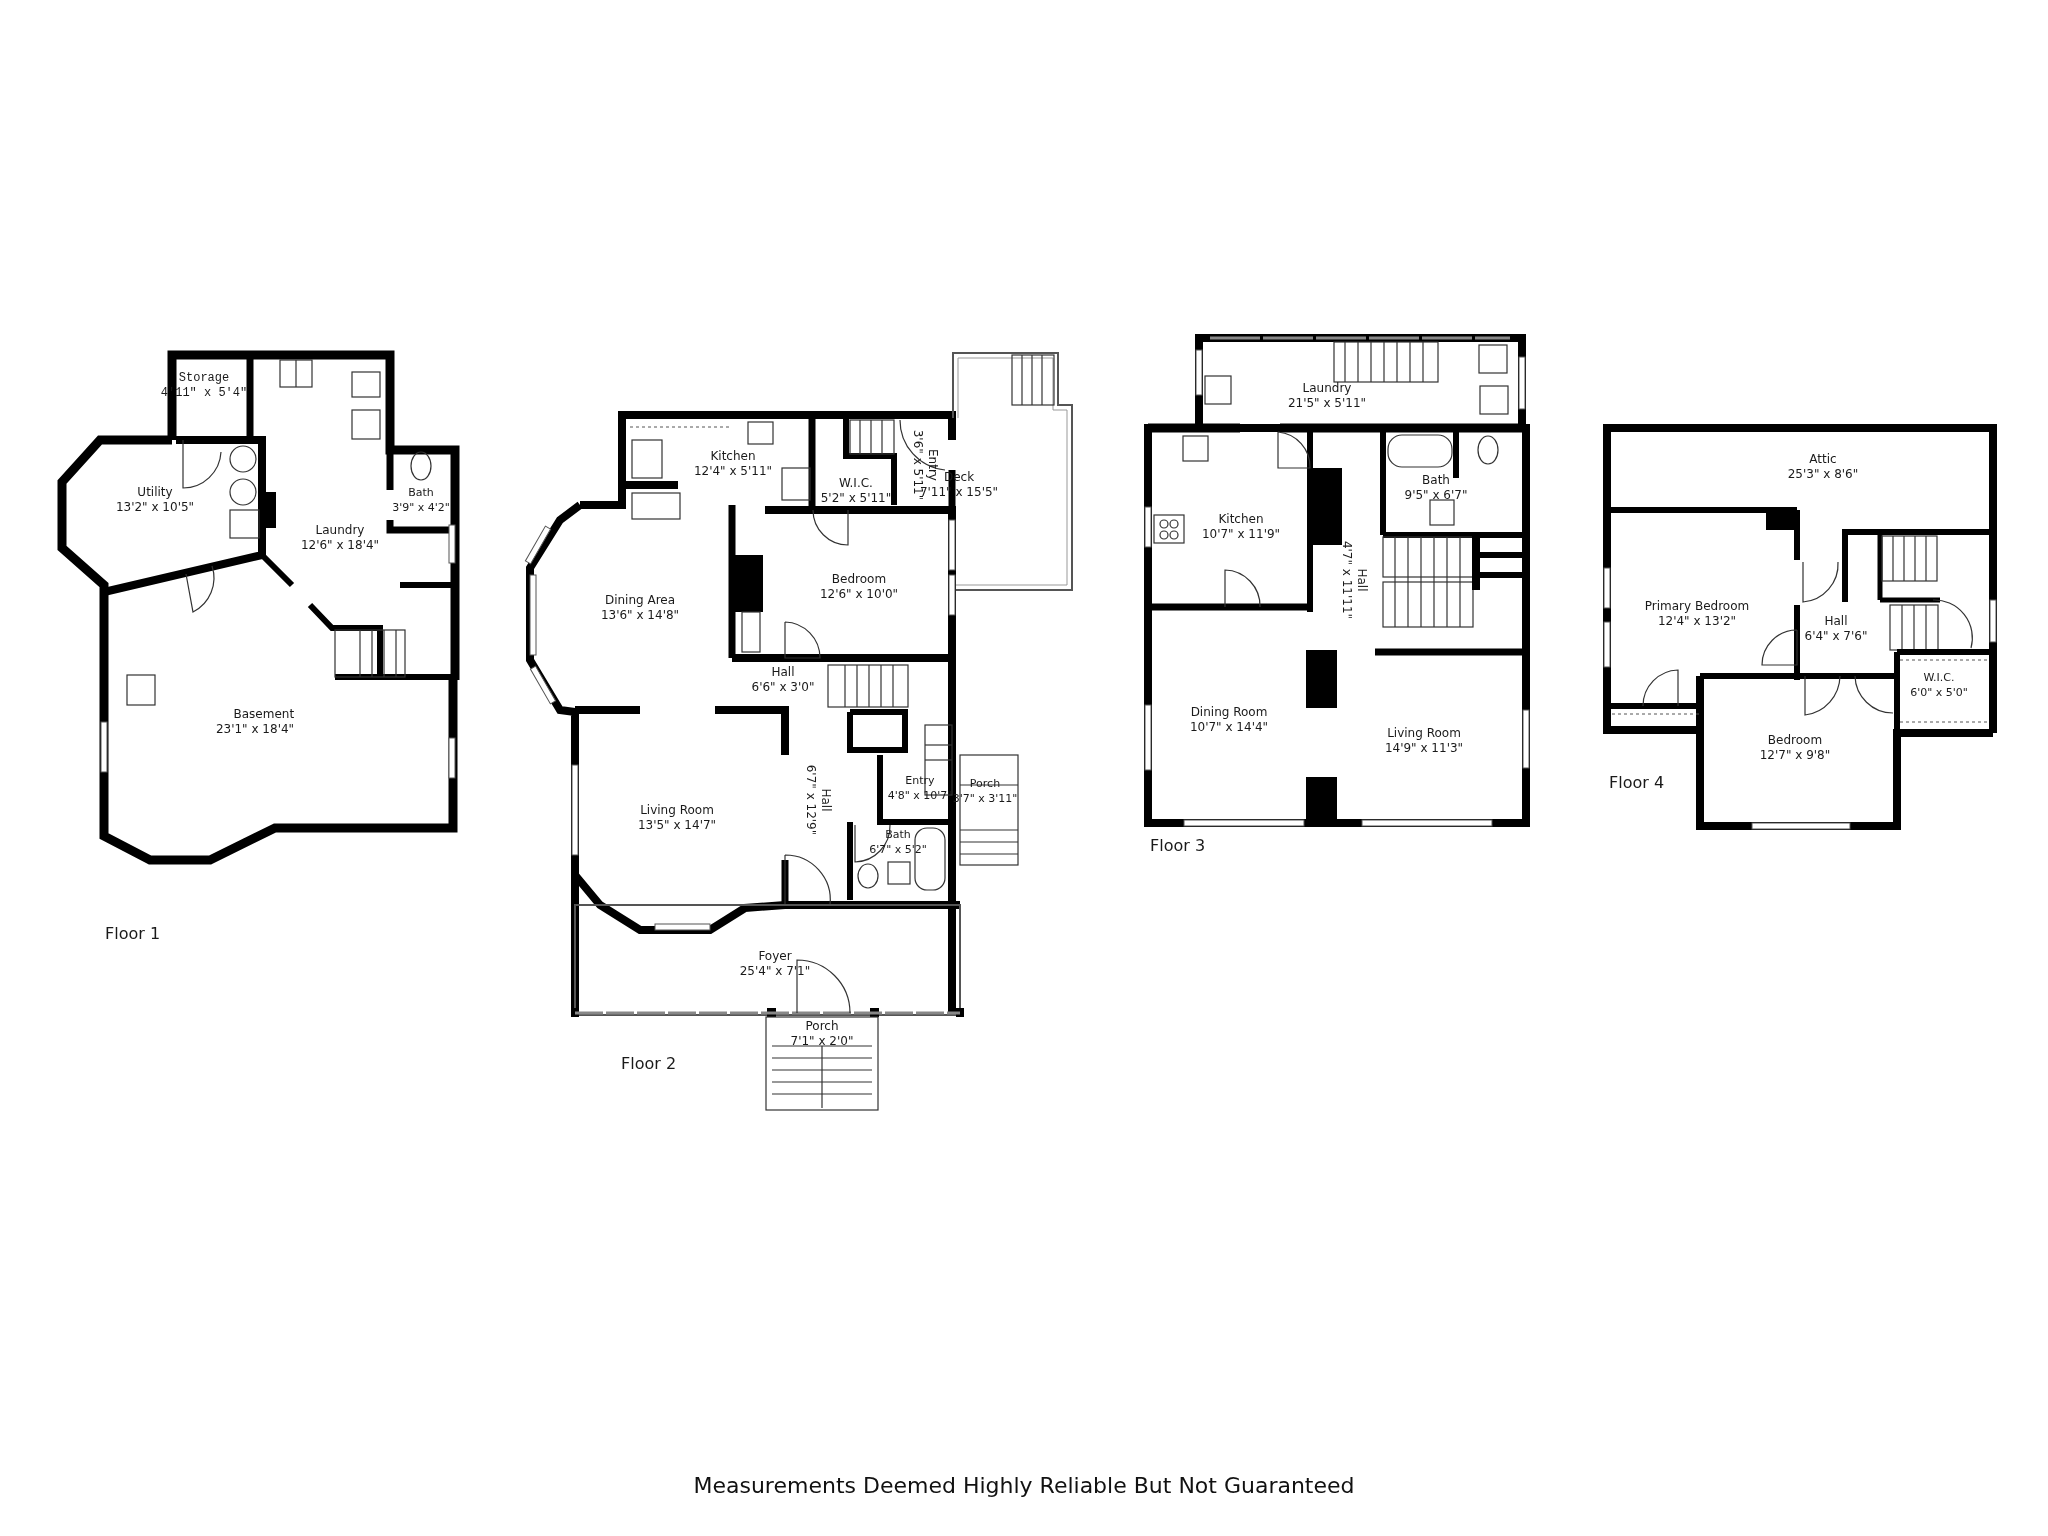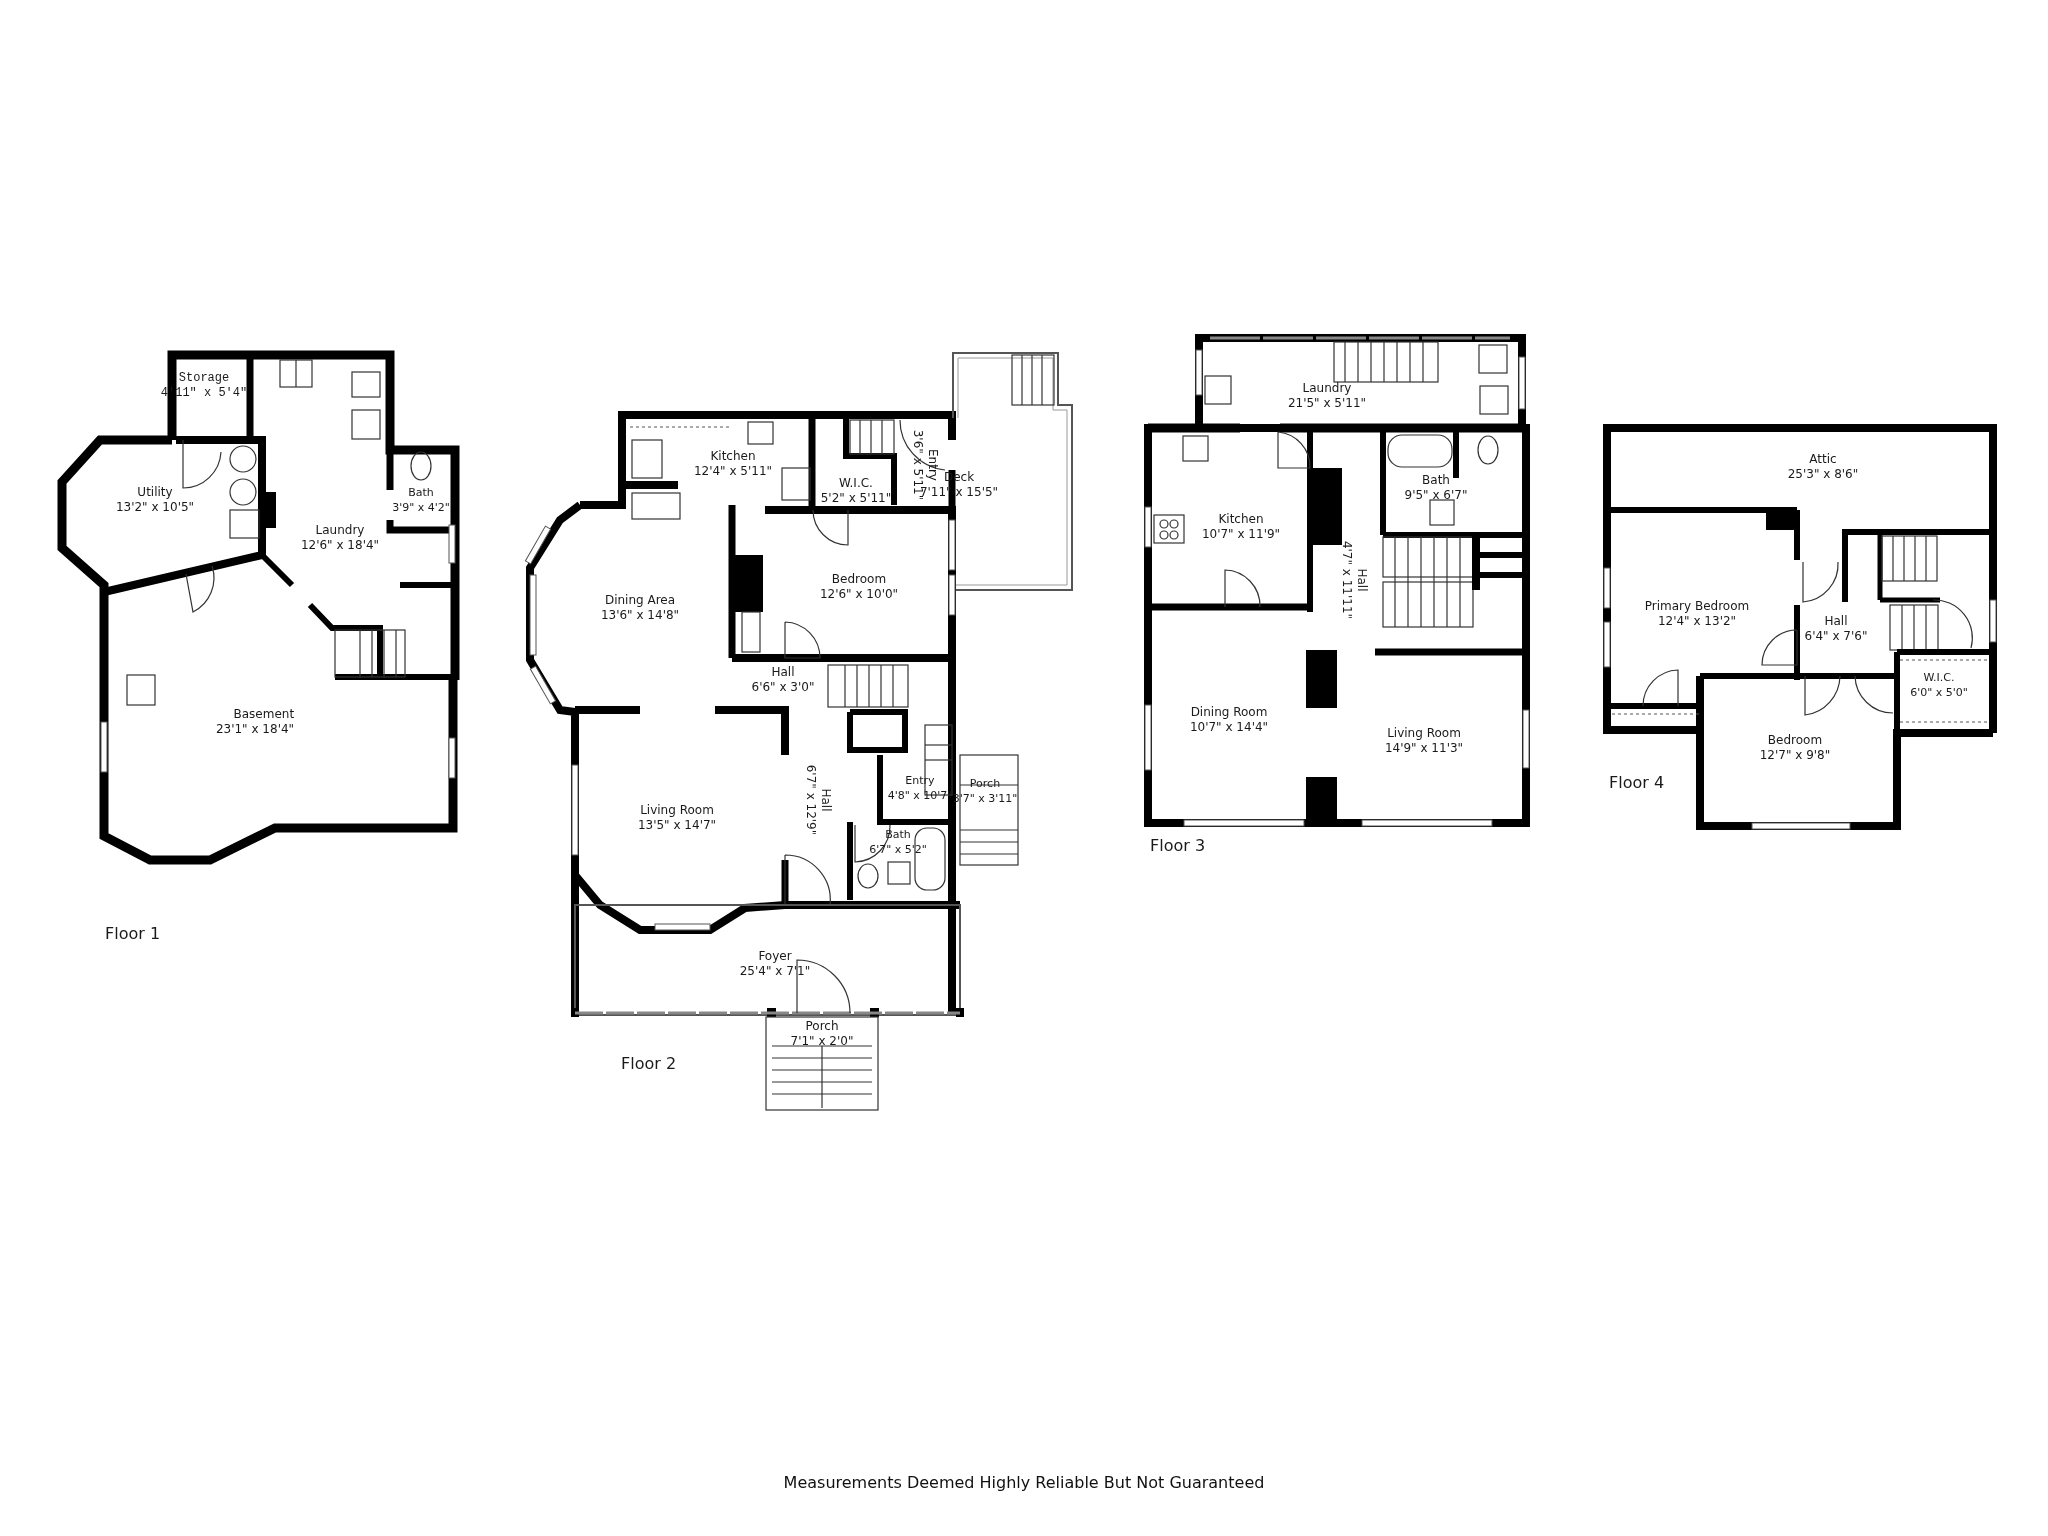--- a/index.html
+++ b/index.html
@@ -2,21 +2,21 @@
 <html><head>
 <meta charset="utf-8">
 <style>
   html, body { margin:0; padding:0; background:#ffffff; }
   body { width:2048px; height:1536px; position:relative; overflow:hidden; font-family:"DejaVu Sans", sans-serif; color:#1a1a1a; }
   #plan { position:absolute; left:0; top:0; width:2048px; height:1536px; }
   .lbl { position:absolute; text-align:center; font-size:12px; line-height:15px; white-space:nowrap; transform:translate(-50%,-50%); }
   .lbl .nm, .lbl .dm { display:block; }
   .lbl.rot { transform:translate(-50%,-50%) rotate(90deg); }
   .floor-lbl { position:absolute; font-size:16px; }
-  .footer { position:absolute; left:0; width:2048px; top:1473px; text-align:center; font-size:16px; color:#111; }
+  .footer { position:absolute; left:0; width:2048px; top:1473px; text-align:center; font-size:22px; color:#111; }
   svg .w { fill:#000; }
   svg .t { fill:none; stroke:#333; stroke-width:1.2; }
   svg .win { fill:#fff; stroke:#555; stroke-width:1; }
 </style>
 </head>
 <body>
 
 <svg id="plan" viewBox="0 0 2048 1536" xmlns="http://www.w3.org/2000/svg">
 
   <g>

